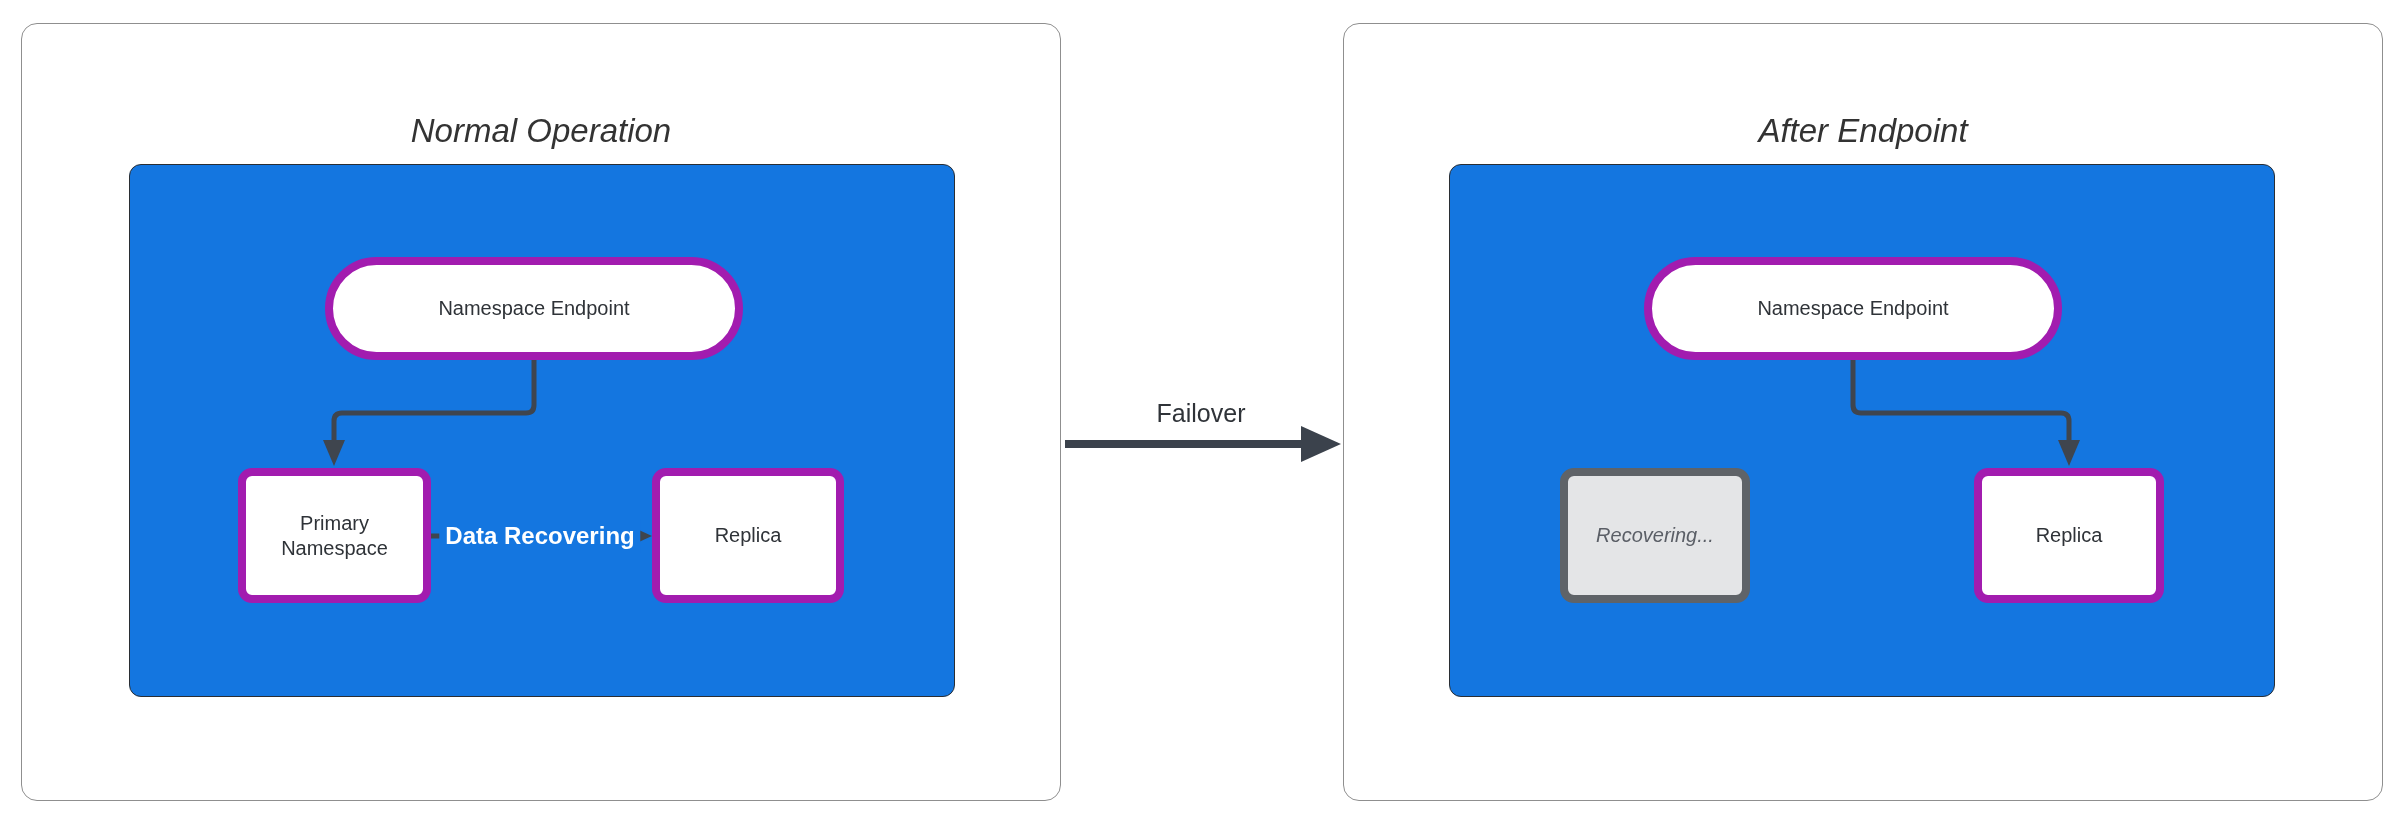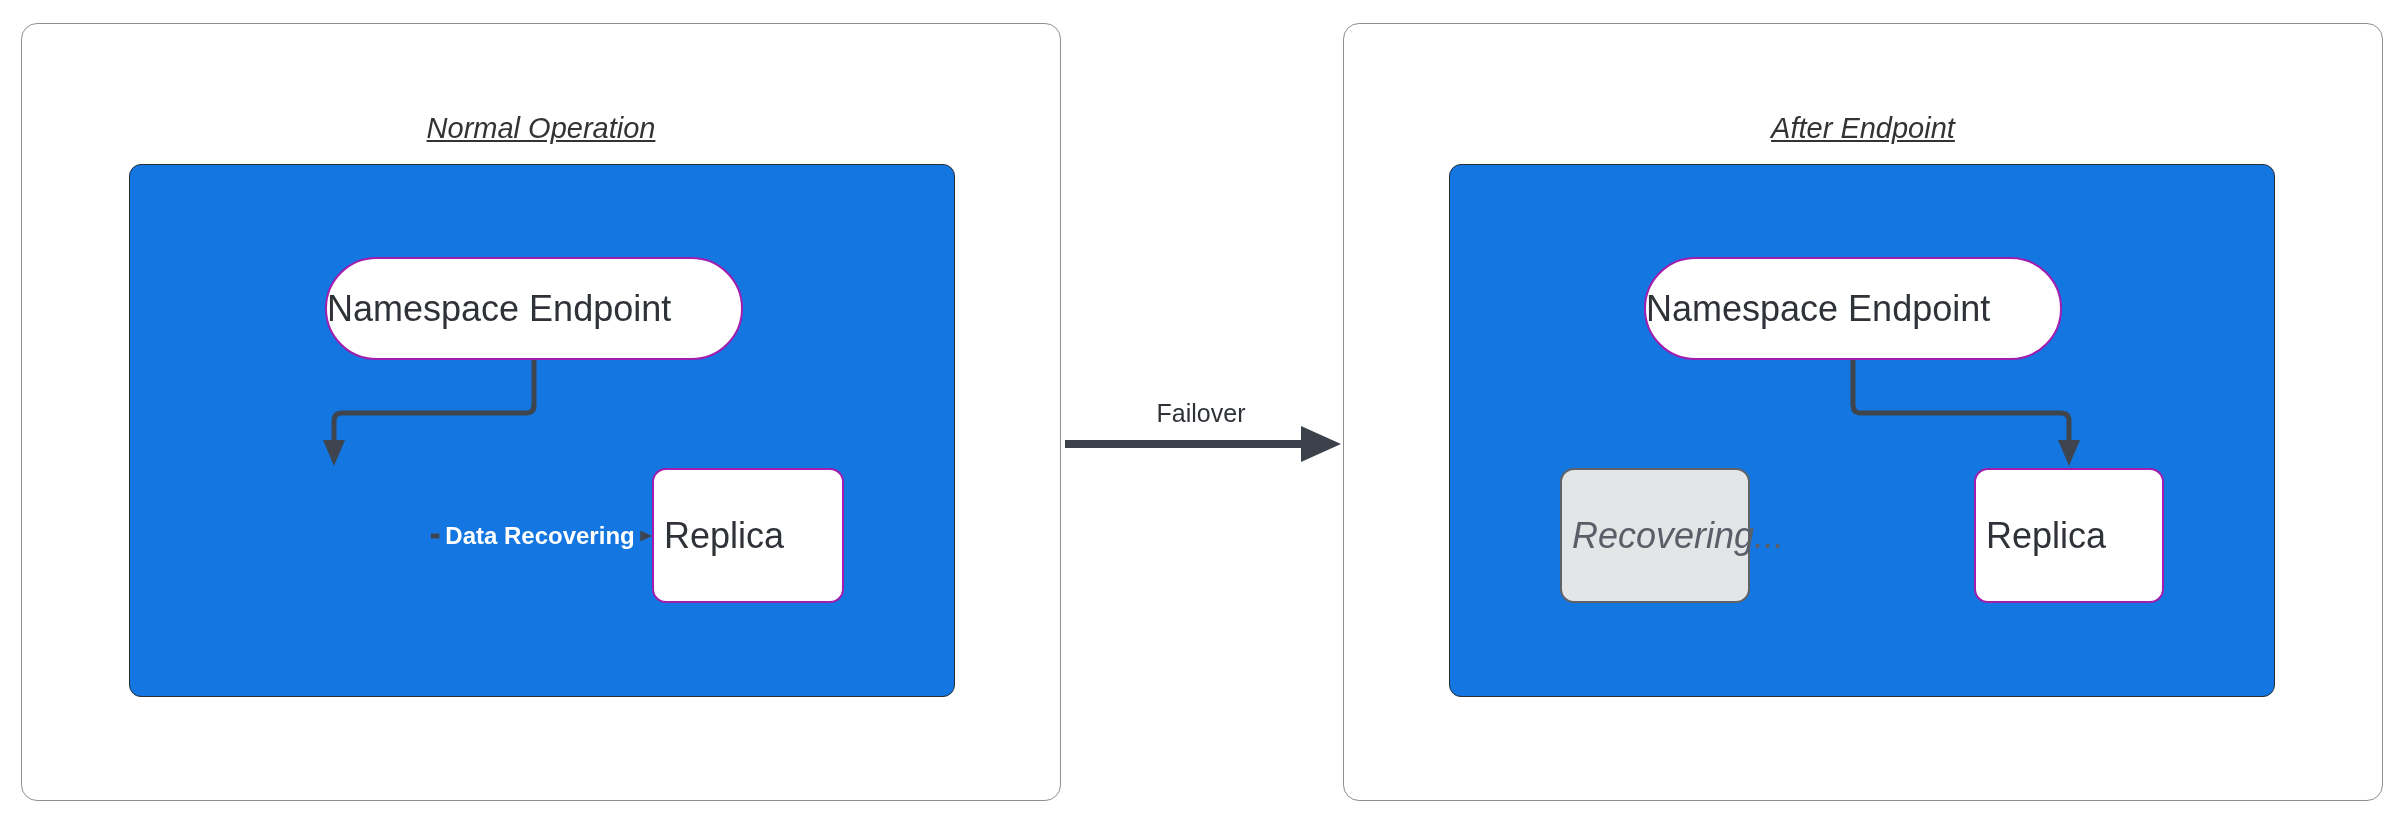--- a/index.html
+++ b/index.html
@@ -17,41 +17,40 @@
     background:#ffffff;
     border:1px solid #8f8f8f;
     border-radius:16px;
   }
   .panel.left  { left:21px; }
   .panel.right { left:1343px; }
   .panel-title {
     position:absolute;
     top:88px; left:0; width:100%;
     text-align:center;
-    font-size:29px; font-style:italic;
+    font-size:33px; font-style:italic;
     color:#333333;
-    text-decoration:underline;
   }
   .bluebox {
     position:absolute;
     top:164px; width:826px; height:533px;
     background:#1476e0;
     border:1px solid #2a2e33;
     border-radius:12px;
   }
   .bluebox.left  { left:129px; }
   .bluebox.right { left:1449px; }
   .node {
     position:absolute;
-    display:flex; align-items:center; justify-content:flex-start;
+    display:flex; align-items:center; justify-content:center;
     text-align:center;
     background:#ffffff;
-    border:2px solid #a21caf;
+    border:8px solid #a21caf;
     color:#2f3338;
-    font-size:36px;
+    font-size:20px;
     line-height:1.25;
   }
   .pill {
     width:418px; height:103px;
     border-radius:52px;
     top:257px;
   }
   .pill.left  { left:325px; }
   .pill.right { left:1644px; }
   .box {
@@ -129,20 +128,23 @@
 
     <g>
       <path d="M1853,360 L1853,405 Q1853,413 1861,413 L2061,413 Q2069,413 2069,421 L2069,446" fill="none" stroke="#3f454e" stroke-width="5"></path>
       <polygon points="2069,466 2058,440 2080,440" fill="#3f454e"></polygon>
     </g>
   </svg>
 
   <div class="node pill left">
     <span>Namespace Endpoint</span>
   </div>
+  <div class="node box primary">
+    <span>Primary Namespace</span>
+  </div>
   <div class="node box replica-l">
     <span>Replica</span>
   </div>
   <div class="edge-label-replication">Data Recovering</div>
 
   <div class="edge-label-failover">Failover</div>
 
   <div class="node pill right">
     <span>Namespace Endpoint</span>
   </div>

